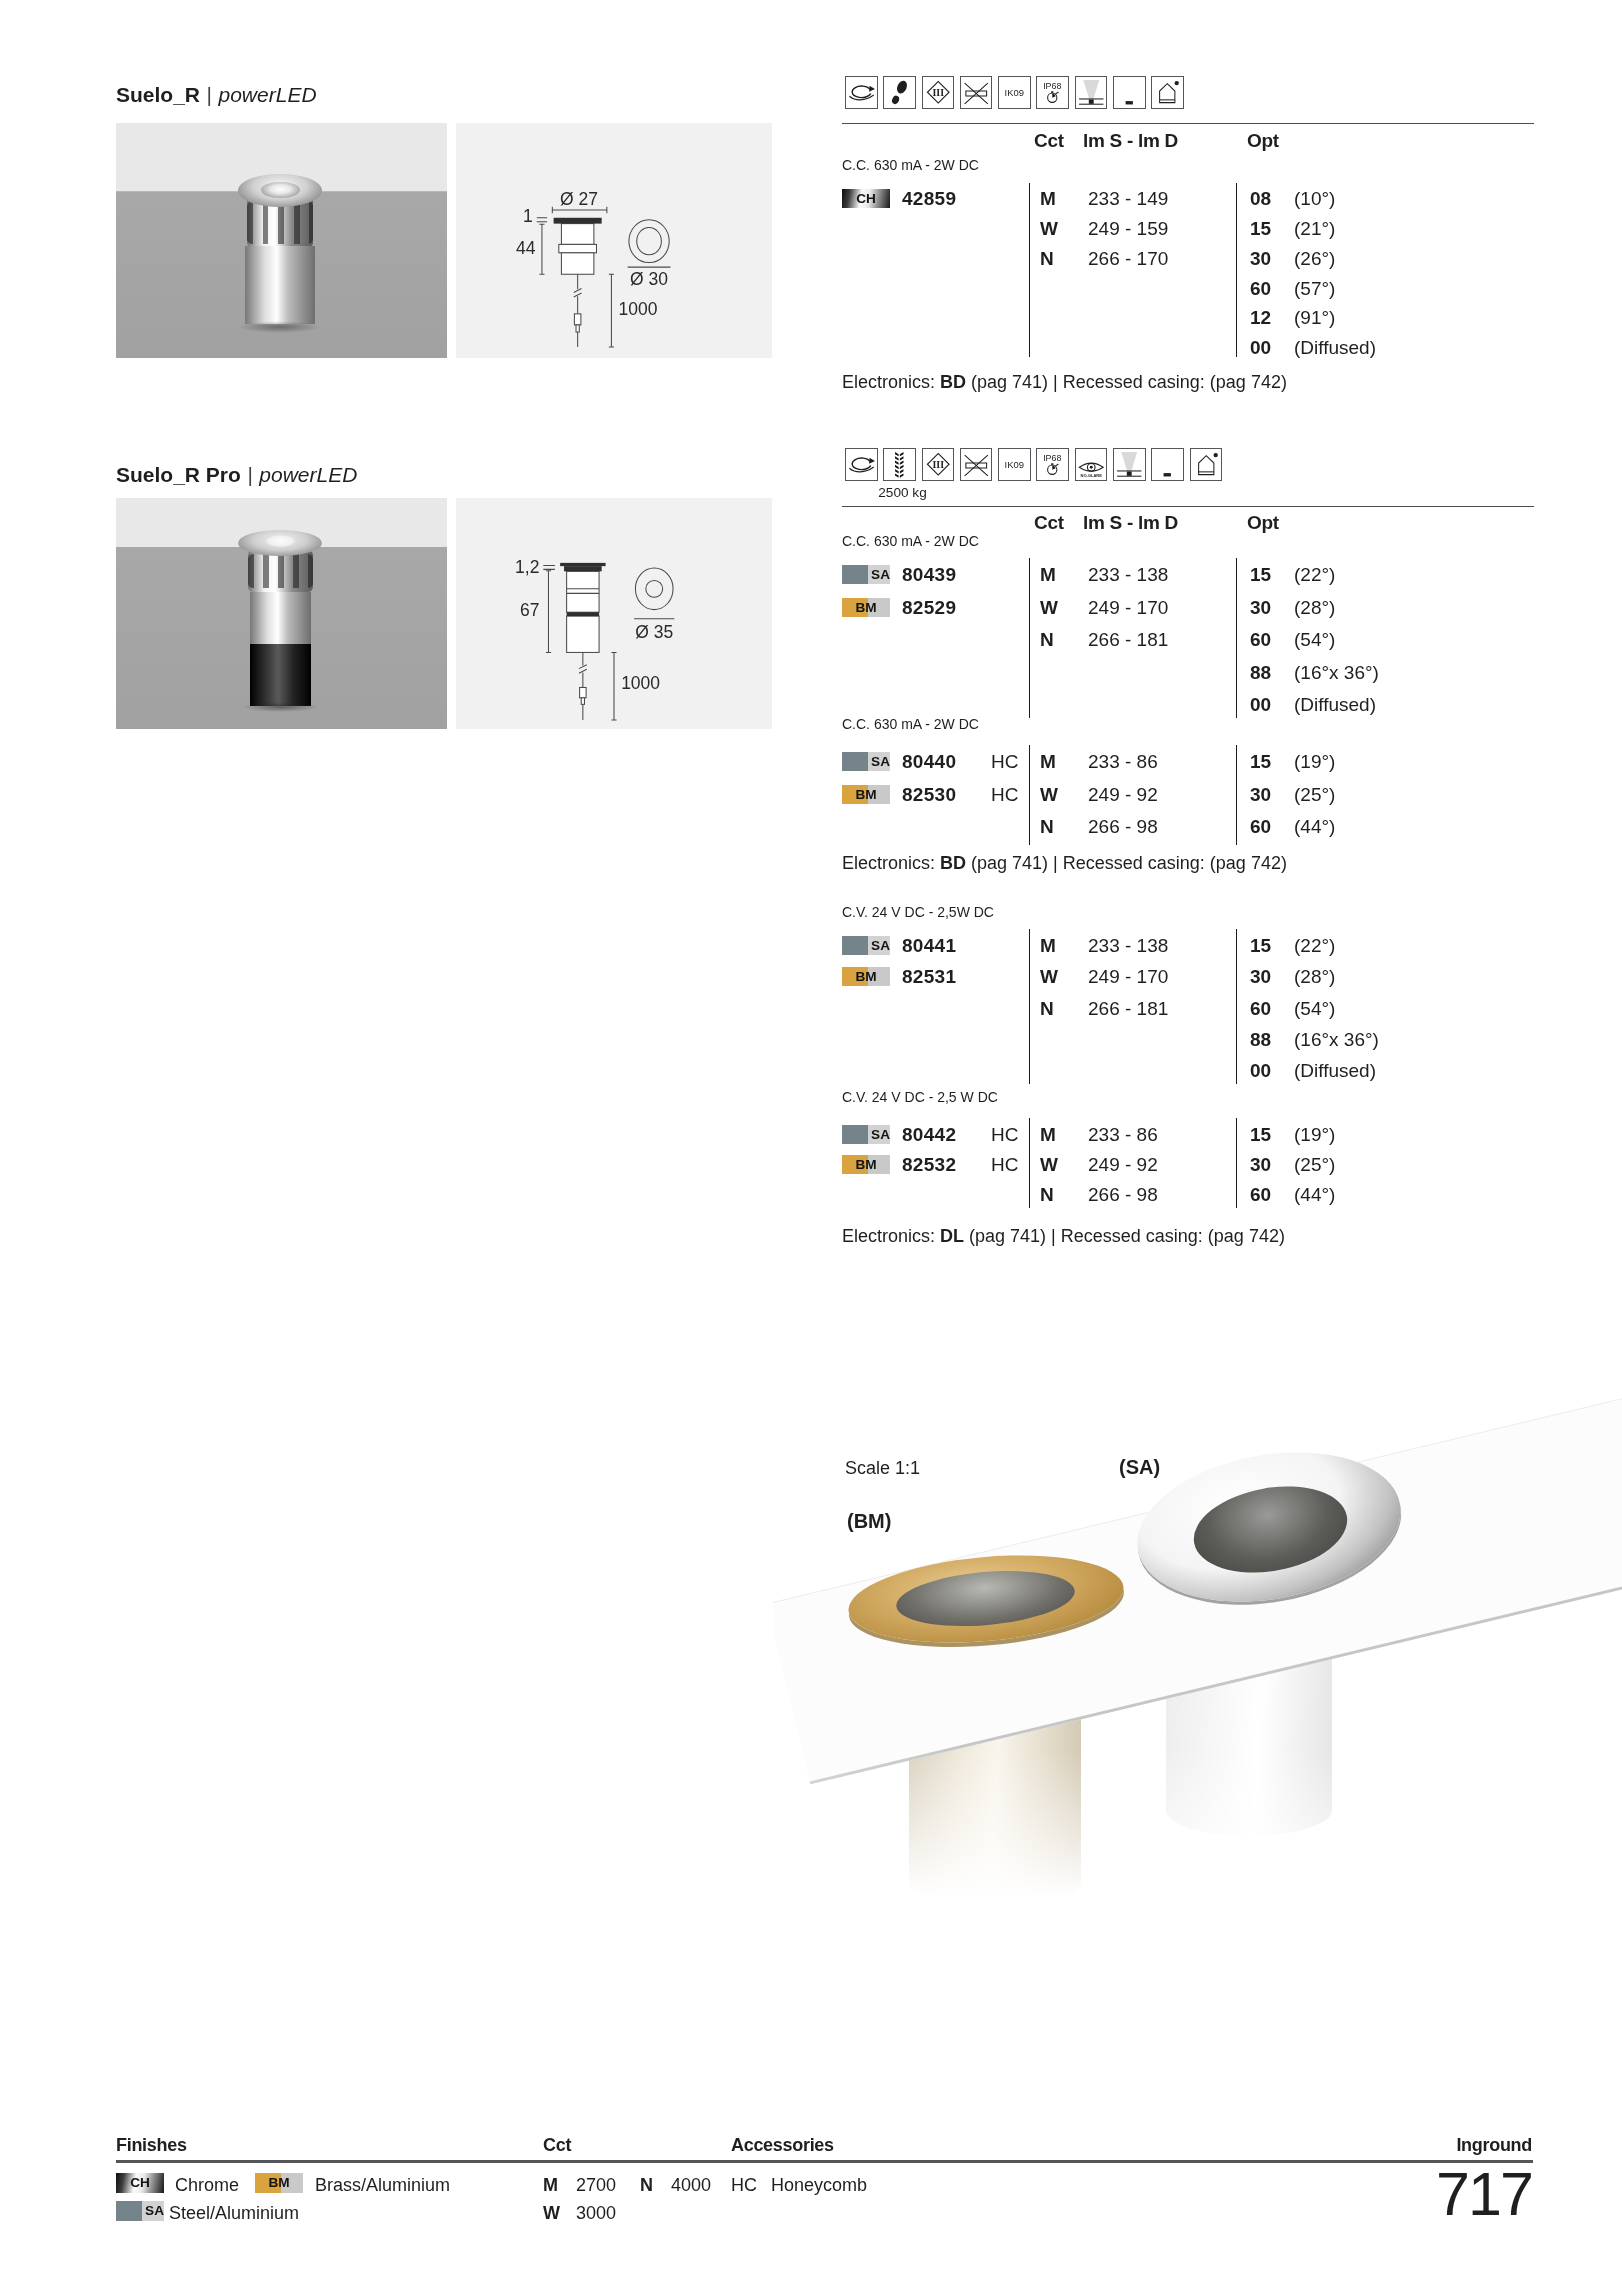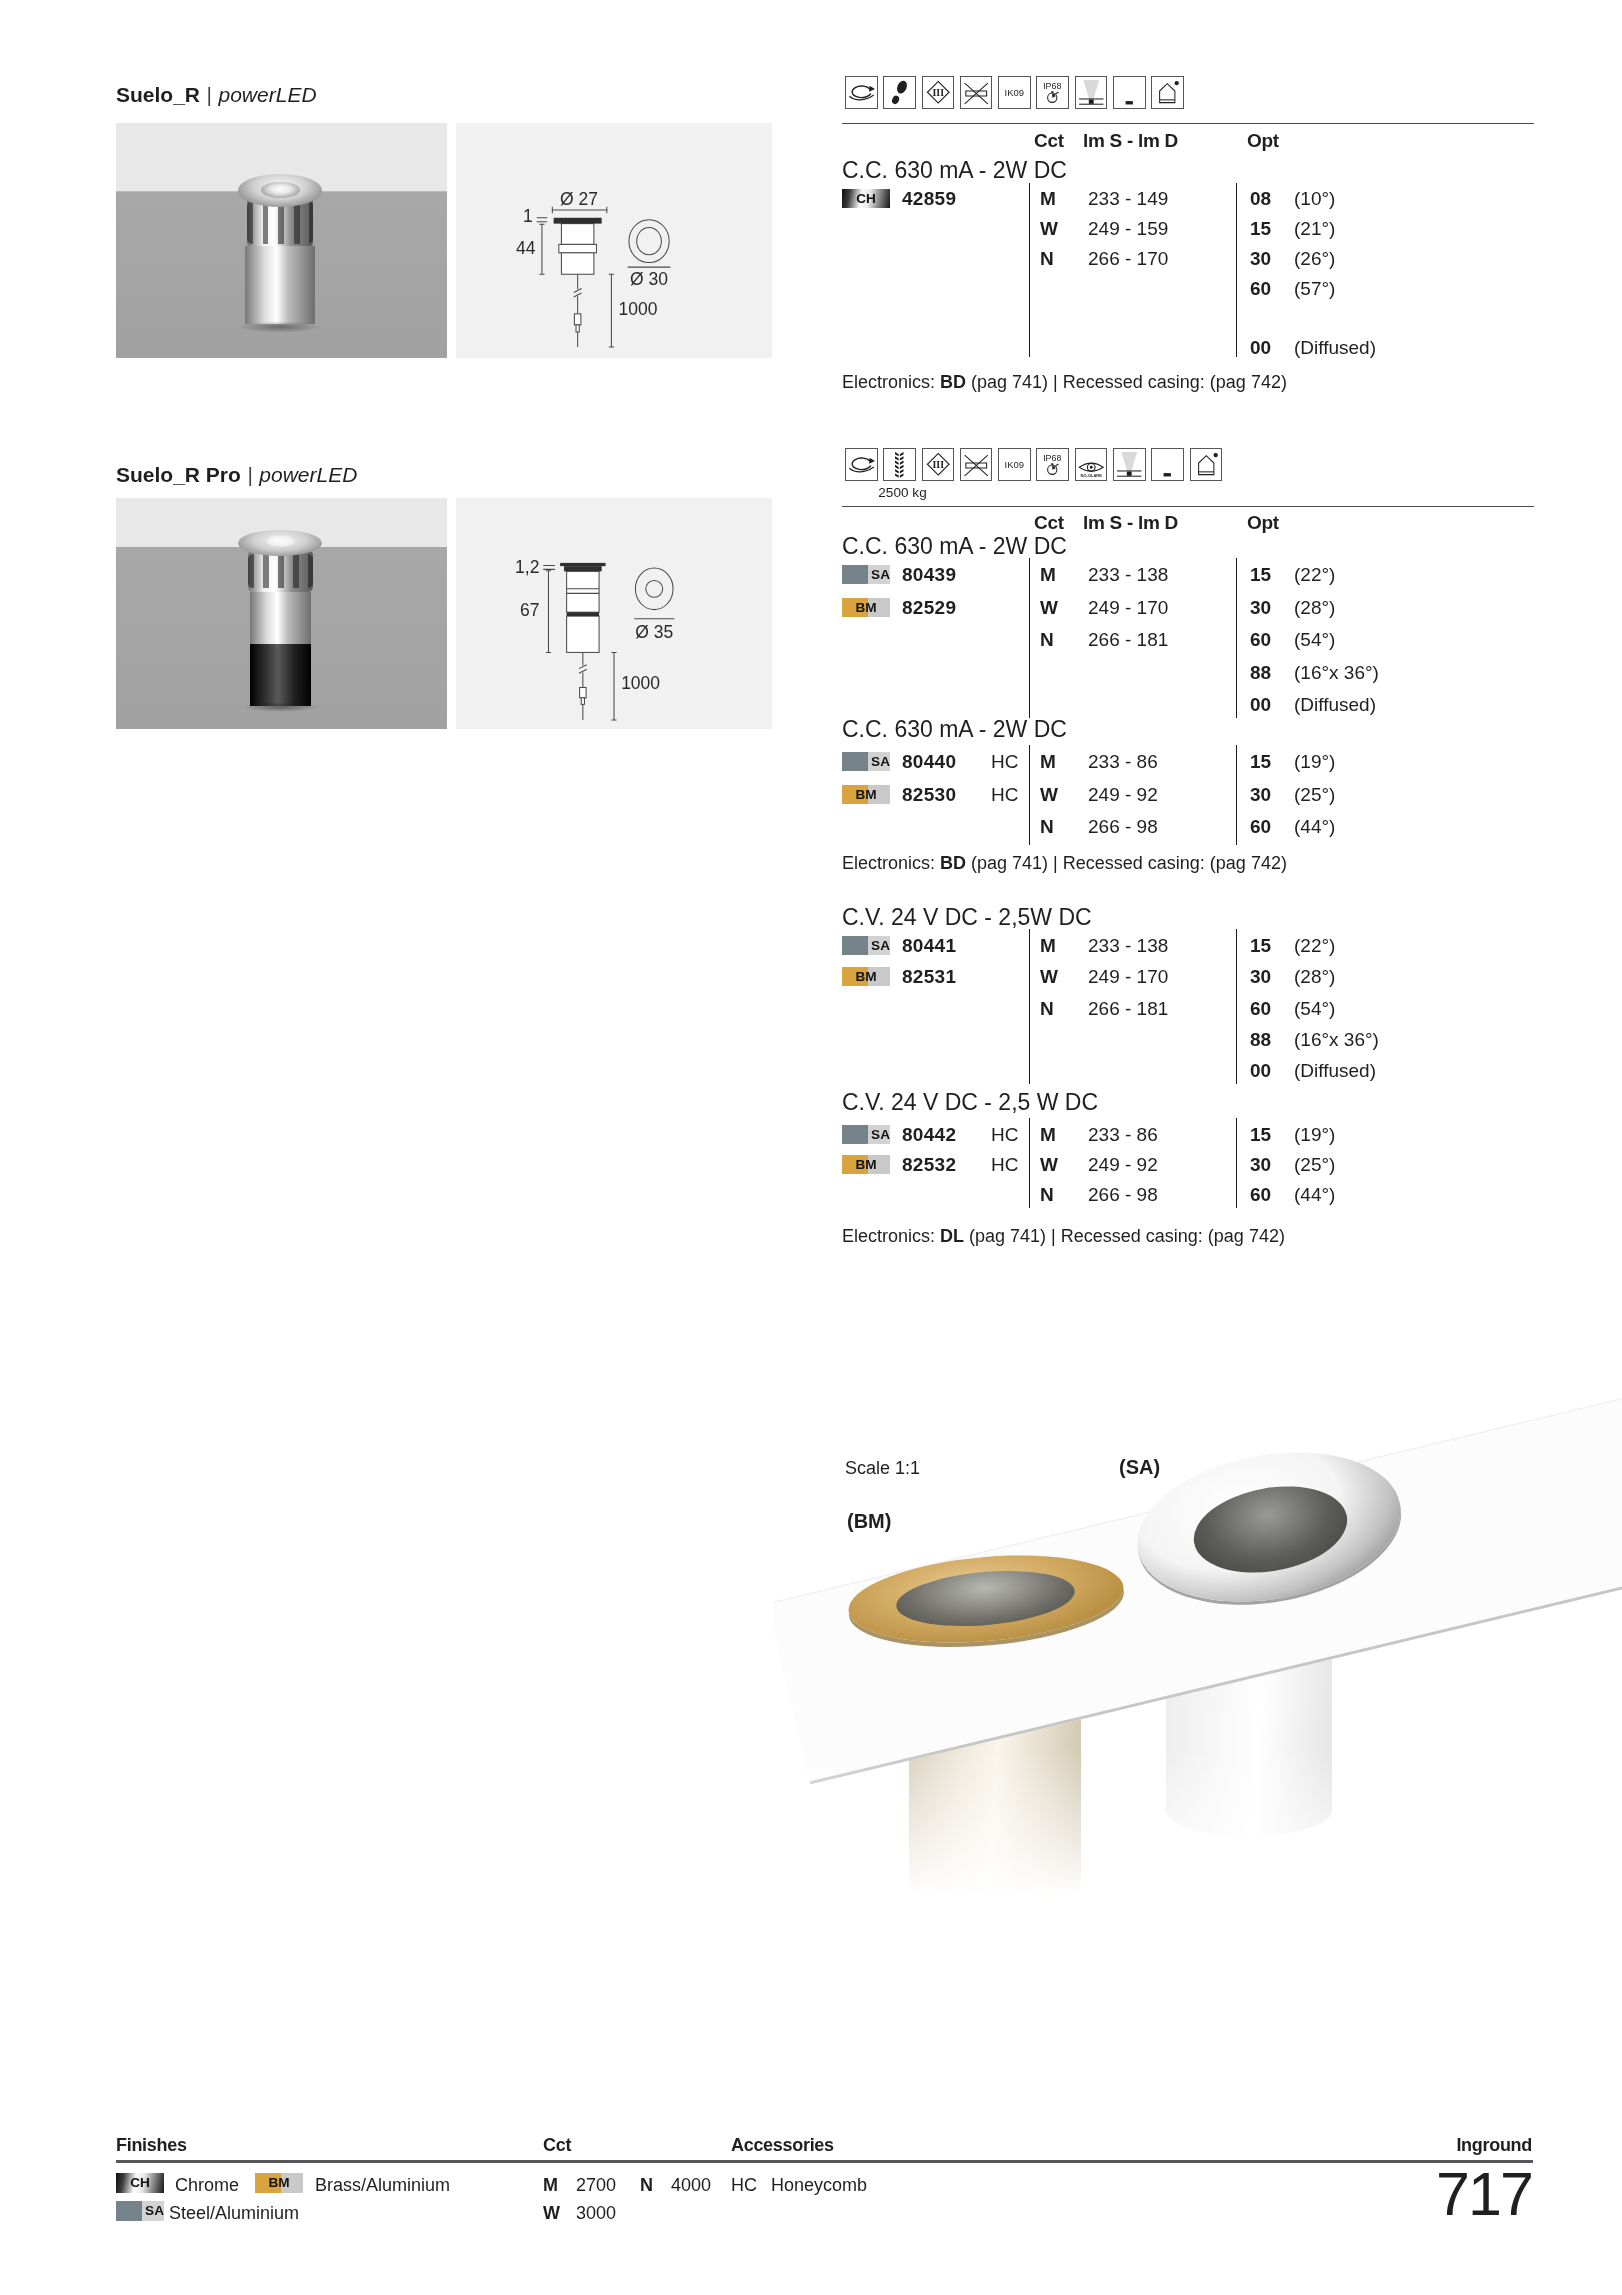--- a/index.html
+++ b/index.html
@@ -16,21 +16,21 @@
   .photo2{background:linear-gradient(180deg,#e8e8e8 0,#e8e8e8 21%,#a8a8a8 21.2%,#a1a1a1 100%);}
   .dimpanel{background:#f1f1f1;}
   .dtx{font-family:"Liberation Sans",sans-serif;font-size:27px;fill:#2a2a2a;}
   
   .icons{display:flex;gap:5.8px;}
   .icon{width:32.5px;height:32.5px;border:1.3px solid #54565a;background:#fff;box-sizing:border-box;}
   .iklabel{font-size:13.6px;color:#1f1f1f;text-align:center;}
   
   .rule{position:absolute;height:1.3px;background:#4a4a4a;}
   .thead{font-size:19px;font-weight:700;letter-spacing:-0.3px;}
-  .supply{font-size:23px;}
+  .supply{font-size:14px;}
   .block{position:absolute;width:692px;}
   .vline{position:absolute;top:0;height:100%;width:1.3px;background:#1b1b1b;}
   .vl1{left:187px;}.vl2{left:394px;}
   .brow{position:absolute;left:0;width:100%;height:23.4px;font-size:19px;line-height:23.4px;}
   .badge{position:absolute;left:0;top:1.9px;width:48px;height:19px;display:flex;align-items:center;justify-content:center;
          font-size:13.6px;font-weight:700;color:#141414;}
   .badge.chrome{background:linear-gradient(100deg,#0d0d0d 0%,#3d3d3d 16%,#fbfbfb 40%,#e9e9e9 56%,#9b9b9b 72%,#161616 100%);}
   .badge.steel{background:linear-gradient(90deg,#75838a 0,#75838a 55%,#d2d2d2 55%,#d2d2d2 100%);justify-content:flex-end;}
   .badge.brass{background:linear-gradient(90deg,#d9a33f 0,#d9a33f 55%,#c9c9c9 55%,#c9c9c9 100%);}
   .code{position:absolute;left:60px;font-weight:700;letter-spacing:0.3px;}
@@ -220,20 +220,24 @@
     <div class="brow" style="top:64px">
       <span class="cctl">N</span>
       <span class="lmv">266 - 170</span>
       <span class="optc">30</span>
       <span class="opta">(26°)</span>
     </div>
     <div class="brow" style="top:94px">
       <span class="optc">60</span>
       <span class="opta">(57°)</span>
     </div>
+    <div class="brow" style="top:123px">
+      <span class="optc">12</span>
+      <span class="opta">(91°)</span>
+    </div>
     <div class="brow" style="top:153px">
       <span class="optc">00</span>
       <span class="opta">(Diffused)</span>
     </div>
   </div>
   <div class="abs electro" style="left:842px;top:372px"><span>Electronics: </span><b>BD</b><span> (pag 741) | Recessed casing: (pag 742)</span></div>
 
   <div class="abs ptitle" style="left:116px;top:463px"><span class="tname">Suelo_R Pro</span><span class="tsep">|</span><span class="tsub">powerLED</span></div>
 
   <div class="abs photo2" style="left:116px;top:498px;width:331px;height:231px">

